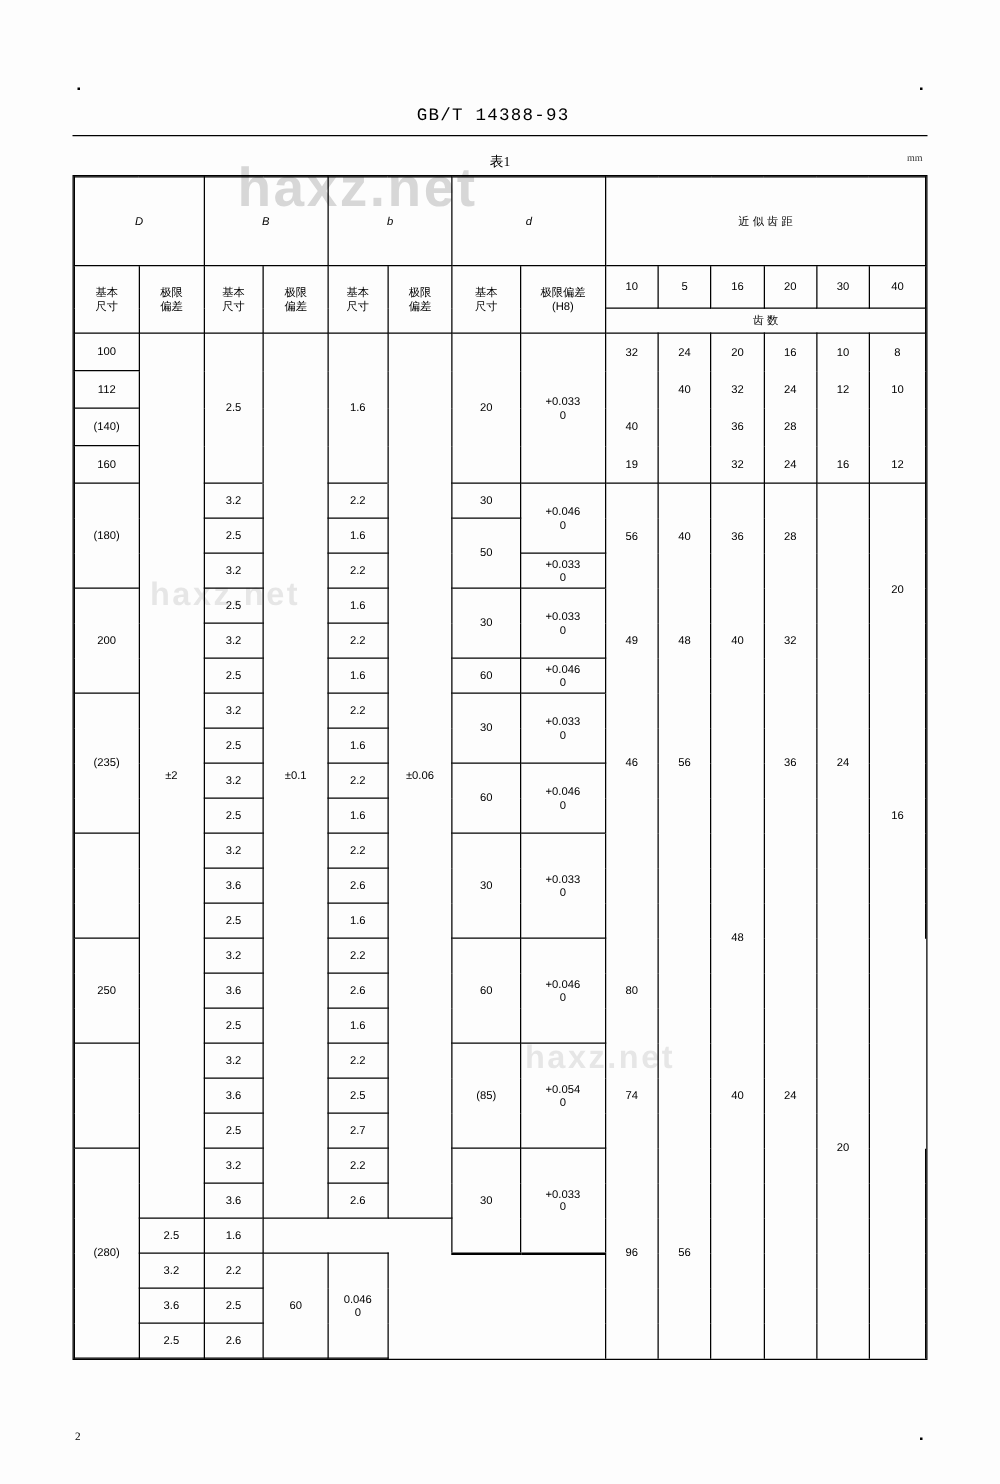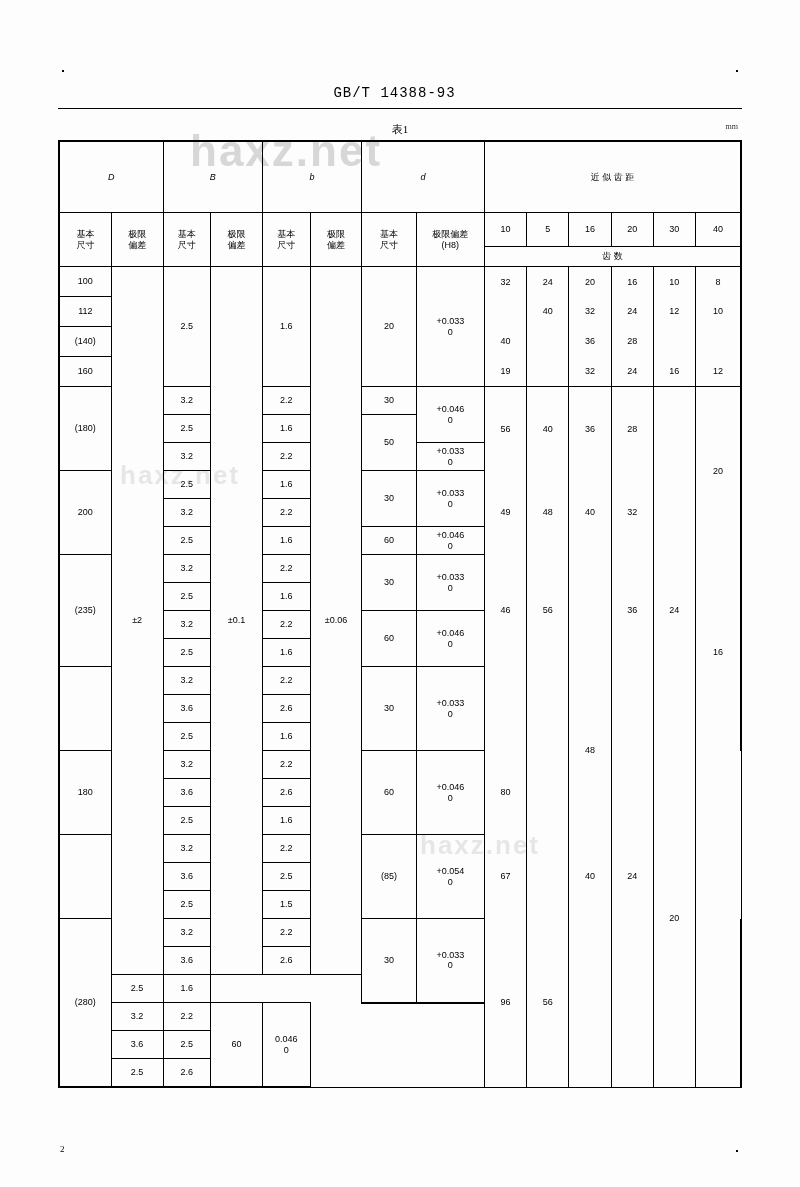--- a/index.html
+++ b/index.html
@@ -316,21 +316,21 @@
       <tr style="height:28px;">
         <td>3.6</td>
         <td>2.6</td>
       </tr>
       <tr style="height:28px;">
         <td>2.5</td>
         <td>1.6</td>
       </tr>
 
       <tr style="height:28px;">
-        <td rowspan="3">180</td>
+        <td rowspan="3">250</td>
         <td>3.2</td>
         <td>2.2</td>
         <td rowspan="3">60</td>
         <td rowspan="3" class="two-line">+0.046
 0</td>
         <td rowspan="3" class="nb-t nb-b">80</td>
         <td rowspan="3" class="nb-t nb-b"></td>
         <td rowspan="3" class="nb-t nb-b"></td>
         <td rowspan="3" class="nb-t nb-b"></td>
       </tr>
@@ -343,33 +343,33 @@
         <td>1.6</td>
       </tr>
 
       <tr style="height:28px;">
         <td rowspan="3" class="nb-b"></td>
         <td>3.2</td>
         <td>2.2</td>
         <td rowspan="3">(85)</td>
         <td rowspan="3" class="two-line">+0.054
 0</td>
-        <td rowspan="3" class="nb-t nb-b">67</td>
+        <td rowspan="3" class="nb-t nb-b">74</td>
         <td rowspan="3" class="nb-t nb-b"></td>
         <td rowspan="3" class="nb-t nb-b">40</td>
         <td rowspan="3" class="nb-t nb-b">24</td>
         <td rowspan="6" class="nb-t nb-b">20</td>
       </tr>
       <tr style="height:28px;">
         <td>3.6</td>
         <td>2.5</td>
       </tr>
       <tr style="height:28px;">
         <td>2.5</td>
-        <td>1.5</td>
+        <td>2.7</td>
       </tr>
 
       <tr style="height:28px;">
         <td rowspan="6">(280)</td>
         <td>3.2</td>
         <td>2.2</td>
         <td rowspan="3" class="thick-b">30</td>
         <td rowspan="3" class="two-line thick-b">+0.033
 0</td>
         <td rowspan="6" class="nb-t nb-b">96</td>

